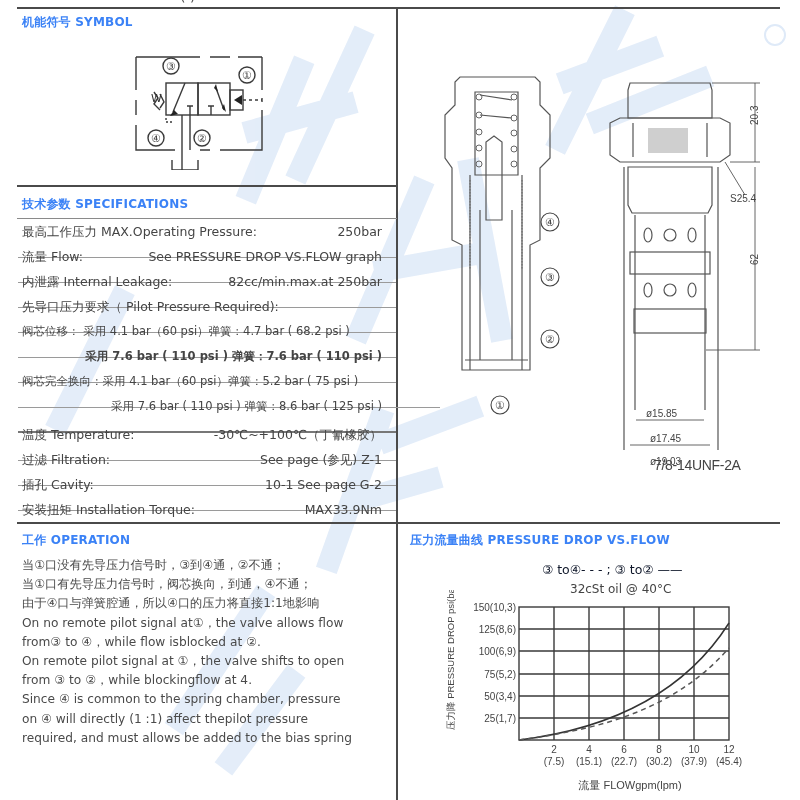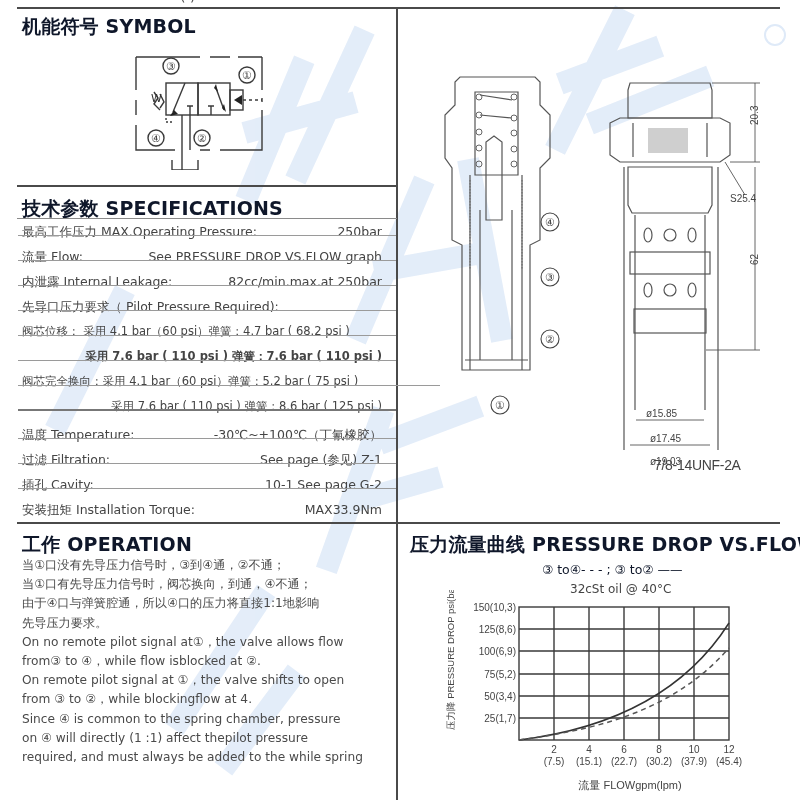--- a/index.html
+++ b/index.html
@@ -1,22 +1,22 @@
 <!DOCTYPE html>
 <html><head>
 <meta charset="utf-8">
 <style>
   html,body{margin:0;padding:0;background:#fff;}
   body{width:800px;height:800px;position:relative;overflow:hidden;font-family:"DejaVu Sans","Liberation Sans",sans-serif;color:#2a2a2a;}
   .abs{position:absolute;}
   .hline{position:absolute;height:2px;background:#4a4a4a;}
   .hline.thin{height:1px;background:#8a8a8a;}
   .vline{position:absolute;width:2px;background:#4a4a4a;}
-  .sec-title{position:absolute;font-weight:bold;font-size:19px;color:#0f172a;letter-spacing:0.2px;white-space:nowrap;}
-  .spec-row{position:absolute;left:22px;width:360px;height:16px;font-size:12.5px;color:#444;}
+  .sec-title{position:absolute;font-weight:bold;font-size:12px;color:#3b82f6;letter-spacing:0.2px;white-space:nowrap;}
+  .spec-row{position:absolute;left:22px;width:360px;height:38px;font-size:12.5px;color:#444;}
   .spec-row .lab{position:absolute;left:0;top:4px;white-space:nowrap;}
   .spec-row .val{position:absolute;right:0;top:4px;white-space:nowrap;}
   .spec-row .line{position:absolute;left:-4px;right:-14px;bottom:0;height:1px;background:#9a9a9a;}
   .spec-row.sub .lab{font-size:11.5px;}
   .spec-row.sub .val{font-size:11.5px;}
   .op-text{position:absolute;left:22px;top:556px;width:360px;font-size:12.2px;line-height:19.2px;color:#4a4a4a;}
   .op-text p{margin:0;}
   .watermark{position:absolute;left:0;top:0;width:800px;height:800px;pointer-events:none;}
   .dim{font-family:"Liberation Sans",sans-serif;fill:#444;}
 </style>
@@ -149,28 +149,27 @@
   <span class="val">MAX33.9Nm</span>
 </div>
 
 <div class="hline" style="left:17px;top:522px;width:763px;"></div>
 
 <div class="sec-title" style="left:22px;top:532px;">工作 OPERATION</div>
 <div class="op-text">
   <p>当①口没有先导压力信号时，③到④通，②不通；</p>
   <p>当①口有先导压力信号时，阀芯换向，到通，④不通；</p>
   <p>由于④口与弹簧腔通，所以④口的压力将直接1:1地影响</p>
-  <p>先导压力要求。</p>
   <p>On no remote pilot signal at①，the valve allows flow</p>
   <p>from③ to ④，while flow isblocked at ②.</p>
   <p>On remote pilot signal at ①，the valve shifts to open</p>
   <p>from ③ to ②，while blockingflow at 4.</p>
   <p>Since ④ is common to the spring chamber, pressure</p>
   <p>on ④ will directly (1 :1) affect thepilot pressure</p>
-  <p>required, and must always be added to the while spring</p>
+  <p>required, and must allows be added to the bias spring</p>
 </div>
 
 <svg class="abs" style="left:440px;top:70px;" width="130" height="360" viewBox="0 0 130 360">
   <g fill="none" stroke="#555" stroke-width="1.2">
     <path d="M15 35 L15 12 L20 7 L95 7 L100 12 L100 35 L110 45 L110 88 L100 98 L100 170 L90 175 L90 300 L22 300 L22 175 L12 170 L12 98 L5 88 L5 45 Z" transform="translate(0,0)"></path>
     <path d="M35 22 L35 105 L78 105 L78 22 Z"></path>
     <path d="M46 72 L46 150 L62 150 L62 72 L54 66 Z"></path>
     <path d="M30 105 L30 300 M82 105 L82 300"></path>
     <path d="M40 140 L40 290 M72 140 L72 290"></path>
     <path d="M25 290 L88 290"></path>

